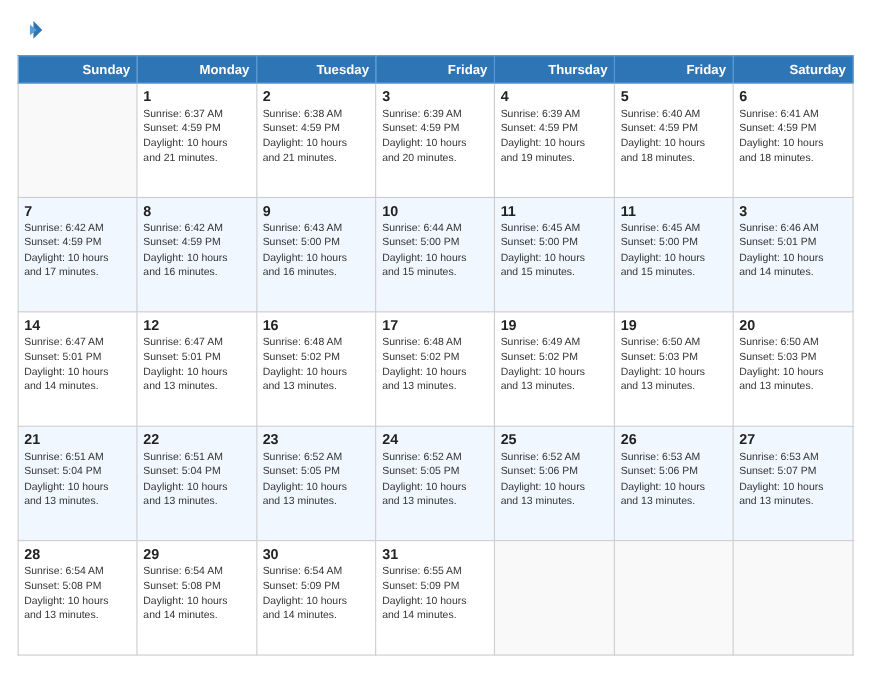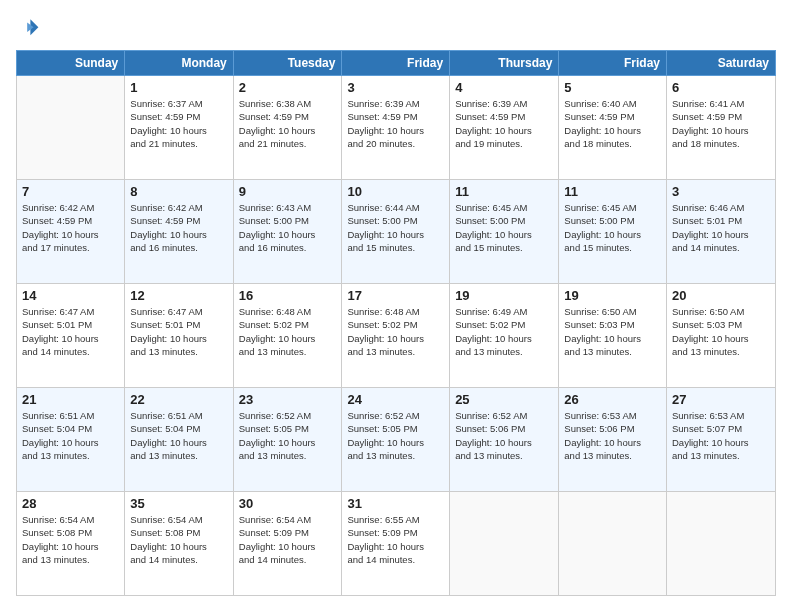--- a/index.html
+++ b/index.html
@@ -244,21 +244,21 @@
             <div class="day-number">27</div>
             <div class="day-info">Sunrise: 6:53 AM<br>Sunset: 5:07 PM<br>Daylight: 10 hours<br>and 13 minutes.</div>
           </td>
         </tr>
         <tr class="row-bg-odd">
           <td>
             <div class="day-number">28</div>
             <div class="day-info">Sunrise: 6:54 AM<br>Sunset: 5:08 PM<br>Daylight: 10 hours<br>and 13 minutes.</div>
           </td>
           <td>
-            <div class="day-number">35</div>
+            <div class="day-number">29</div>
             <div class="day-info">Sunrise: 6:54 AM<br>Sunset: 5:08 PM<br>Daylight: 10 hours<br>and 14 minutes.</div>
           </td>
           <td>
             <div class="day-number">30</div>
             <div class="day-info">Sunrise: 6:54 AM<br>Sunset: 5:09 PM<br>Daylight: 10 hours<br>and 14 minutes.</div>
           </td>
           <td>
             <div class="day-number">31</div>
             <div class="day-info">Sunrise: 6:55 AM<br>Sunset: 5:09 PM<br>Daylight: 10 hours<br>and 14 minutes.</div>
           </td>

